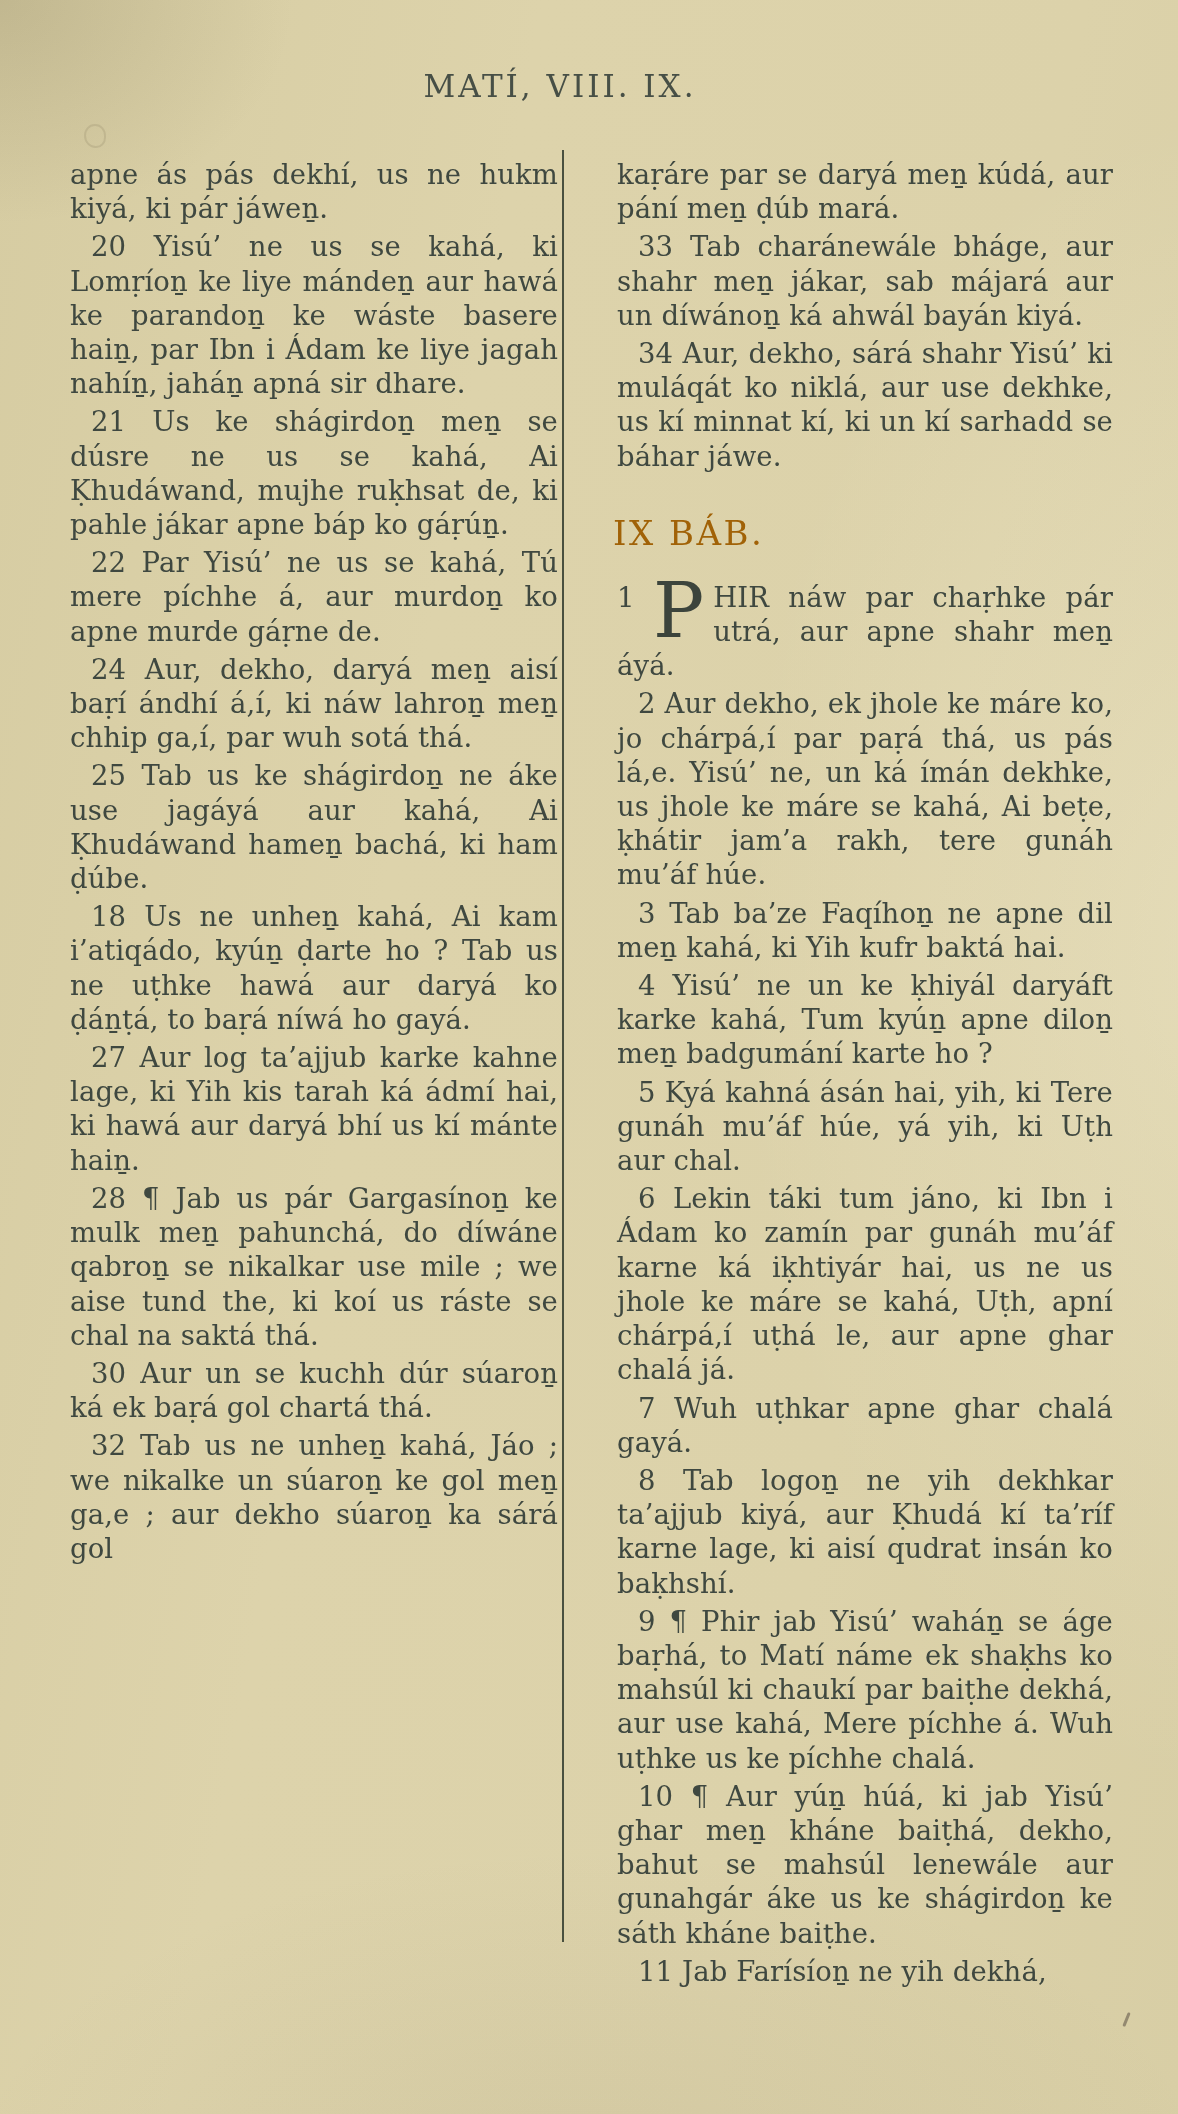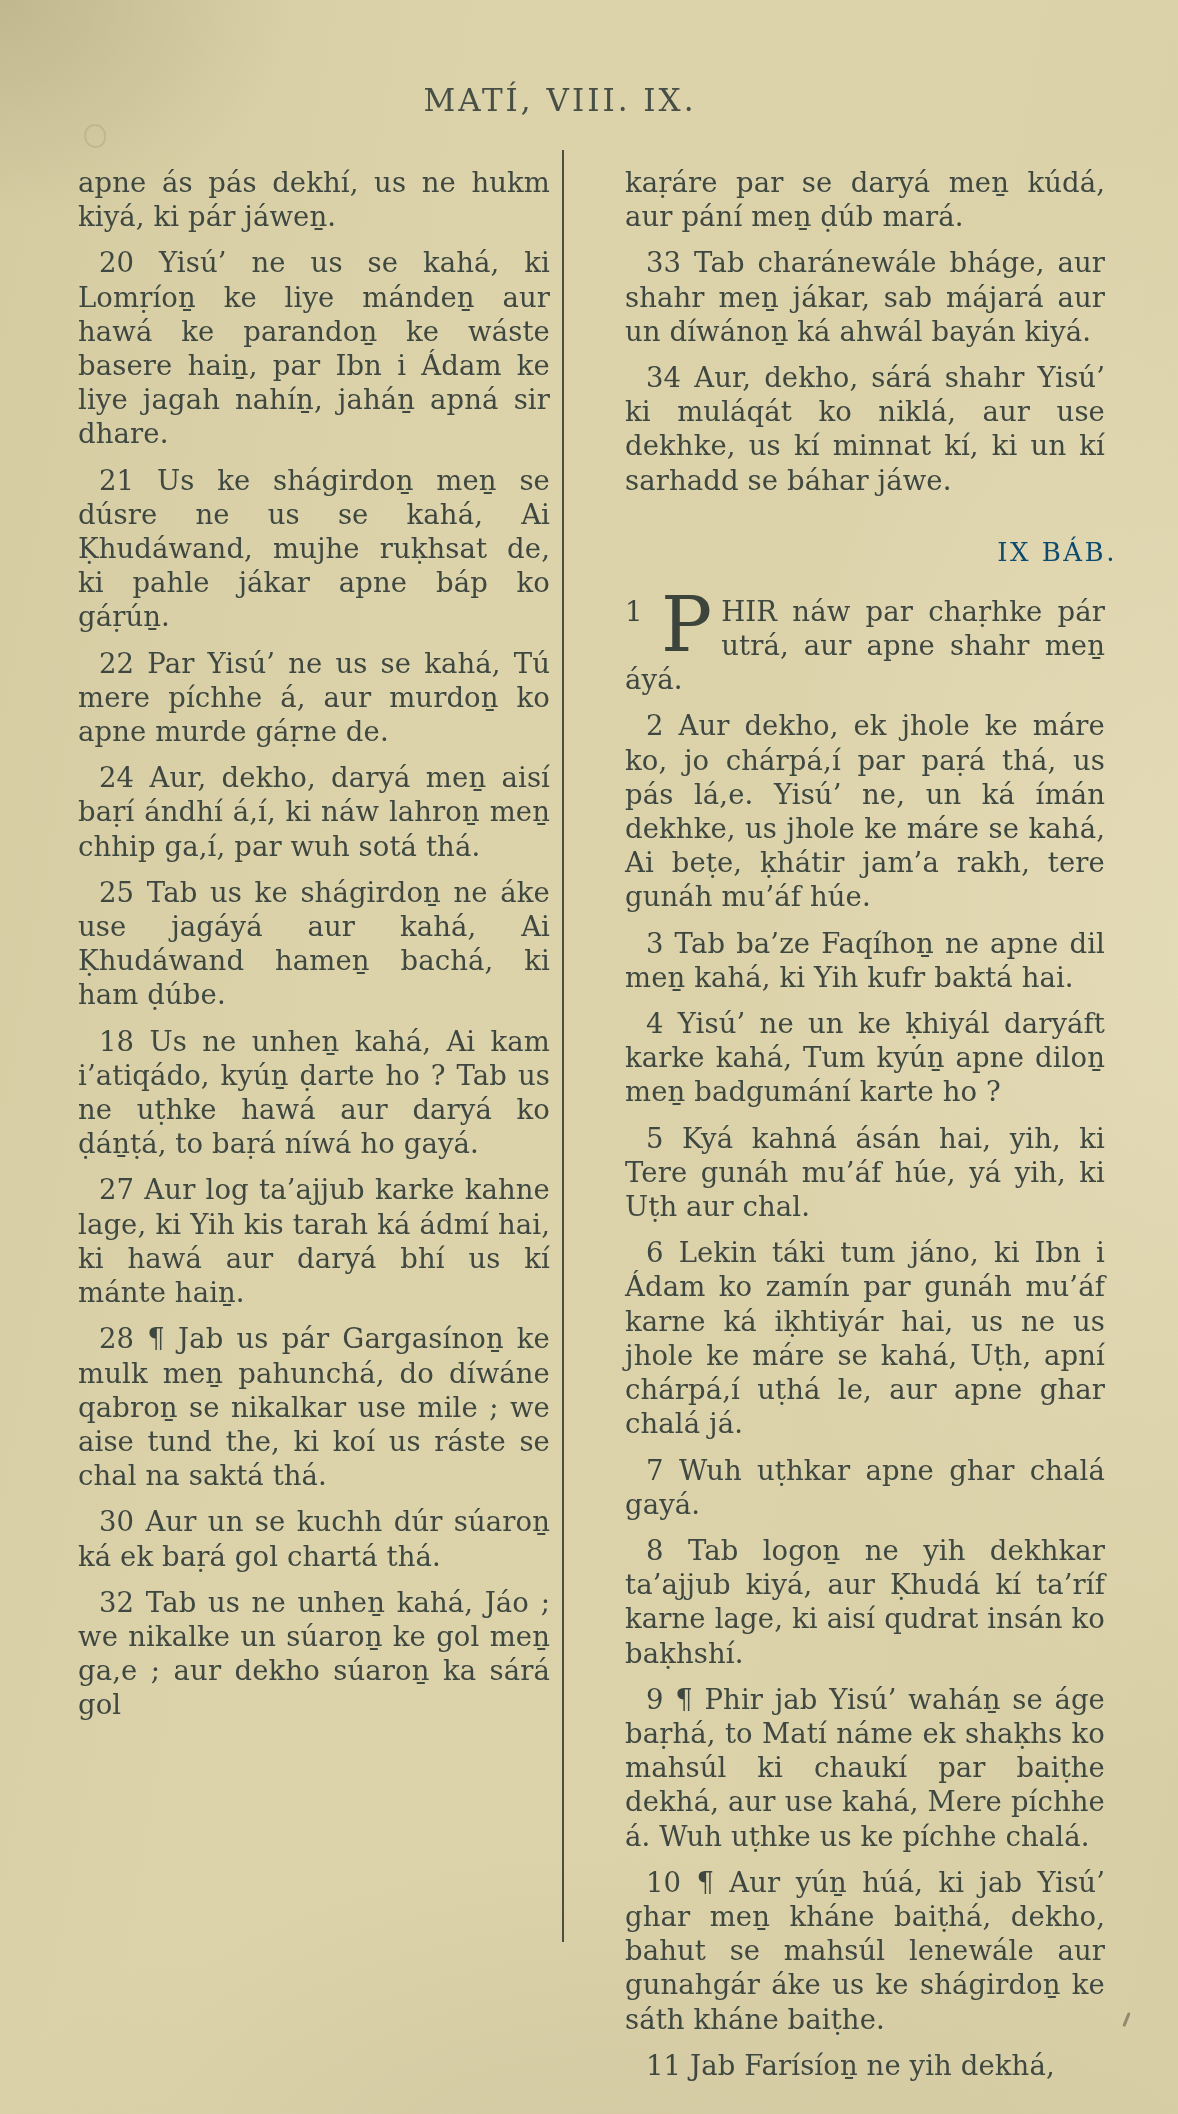--- a/index.html
+++ b/index.html
@@ -7,39 +7,39 @@
     width:1178px; height:2114px; position:relative; overflow:hidden;
     font-family:"DejaVu Serif","Liberation Serif",serif;
     color:#3f4840;
     background:
       radial-gradient(ellipse 420px 320px at 0% 0%, rgba(110,100,70,.20), transparent 70%),
       radial-gradient(ellipse 700px 1200px at 104% 45%, rgba(252,246,222,.30), transparent 70%),
       radial-gradient(ellipse 900px 500px at 50% 104%, rgba(120,108,78,.10), transparent 70%),
       linear-gradient(100deg,#d6cca2 0%, #ddd3ab 35%, #dcd2aa 70%, #d8cea5 100%);
   }
   .page-title {
-    position:absolute; top:82px; left:0; width:1120px; margin:0;
+    position:absolute; top:68px; left:0; width:1120px; margin:0;
     text-align:center; font-size:31px; font-weight:normal;
     letter-spacing:3px; color:#474f46;
   }
   .divider {
     position:absolute; left:562px; top:150px; width:2px; height:1792px;
     background:#49503f;
   }
   .col { position:absolute; top:153px; }
   .col-left  { left:66px;  width:496px; }
   .col-right { left:613px; width:504px; }
   .verse {
-    margin:12px; text-indent:21px; text-align:justify;
+    margin:4px; text-indent:21px; text-align:justify;
     font-size:27.5px; line-height:34.2px; letter-spacing:.1px;
   }
   .continuation { text-indent:0; }
   .chapter-heading {
-    margin:40px 0 27px; text-align:right; font-weight:normal;
-    font-size:26px; letter-spacing:2.5px; color:#0c4a6e;
+    margin:40px 0 27px; text-align:left; font-weight:normal;
+    font-size:34px; letter-spacing:2.5px; color:#a16207;
   }
   .dropcap-verse { text-indent:0; }
   .lead-num { float:left; width:36px; }
   .dropcap {
     float:left; font-size:76px; line-height:62px; height:67px;
     padding-right:9px; color:#3c443c;
   }
   .ink-speck {
     position:absolute; left:1125px; top:2012px; width:3px; height:15px;
     background:#877d66; transform:rotate(22deg); border-radius:2px; opacity:.85;

